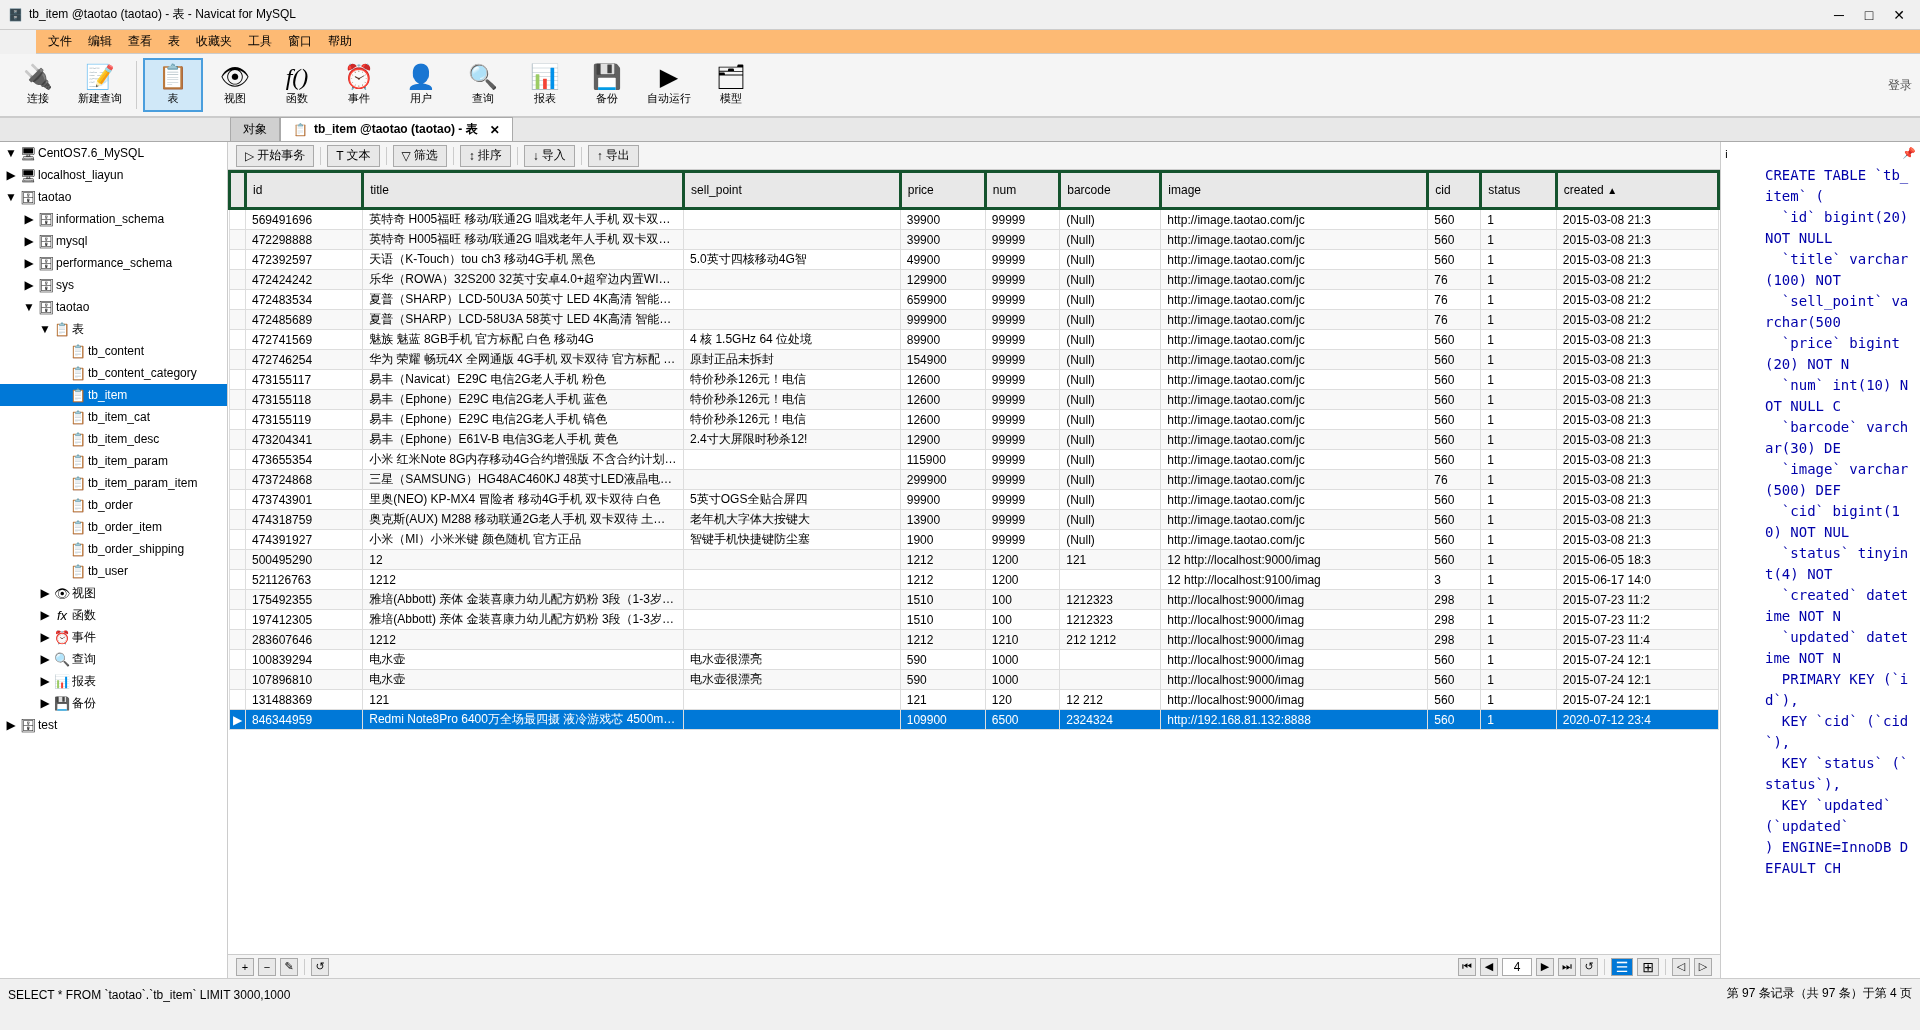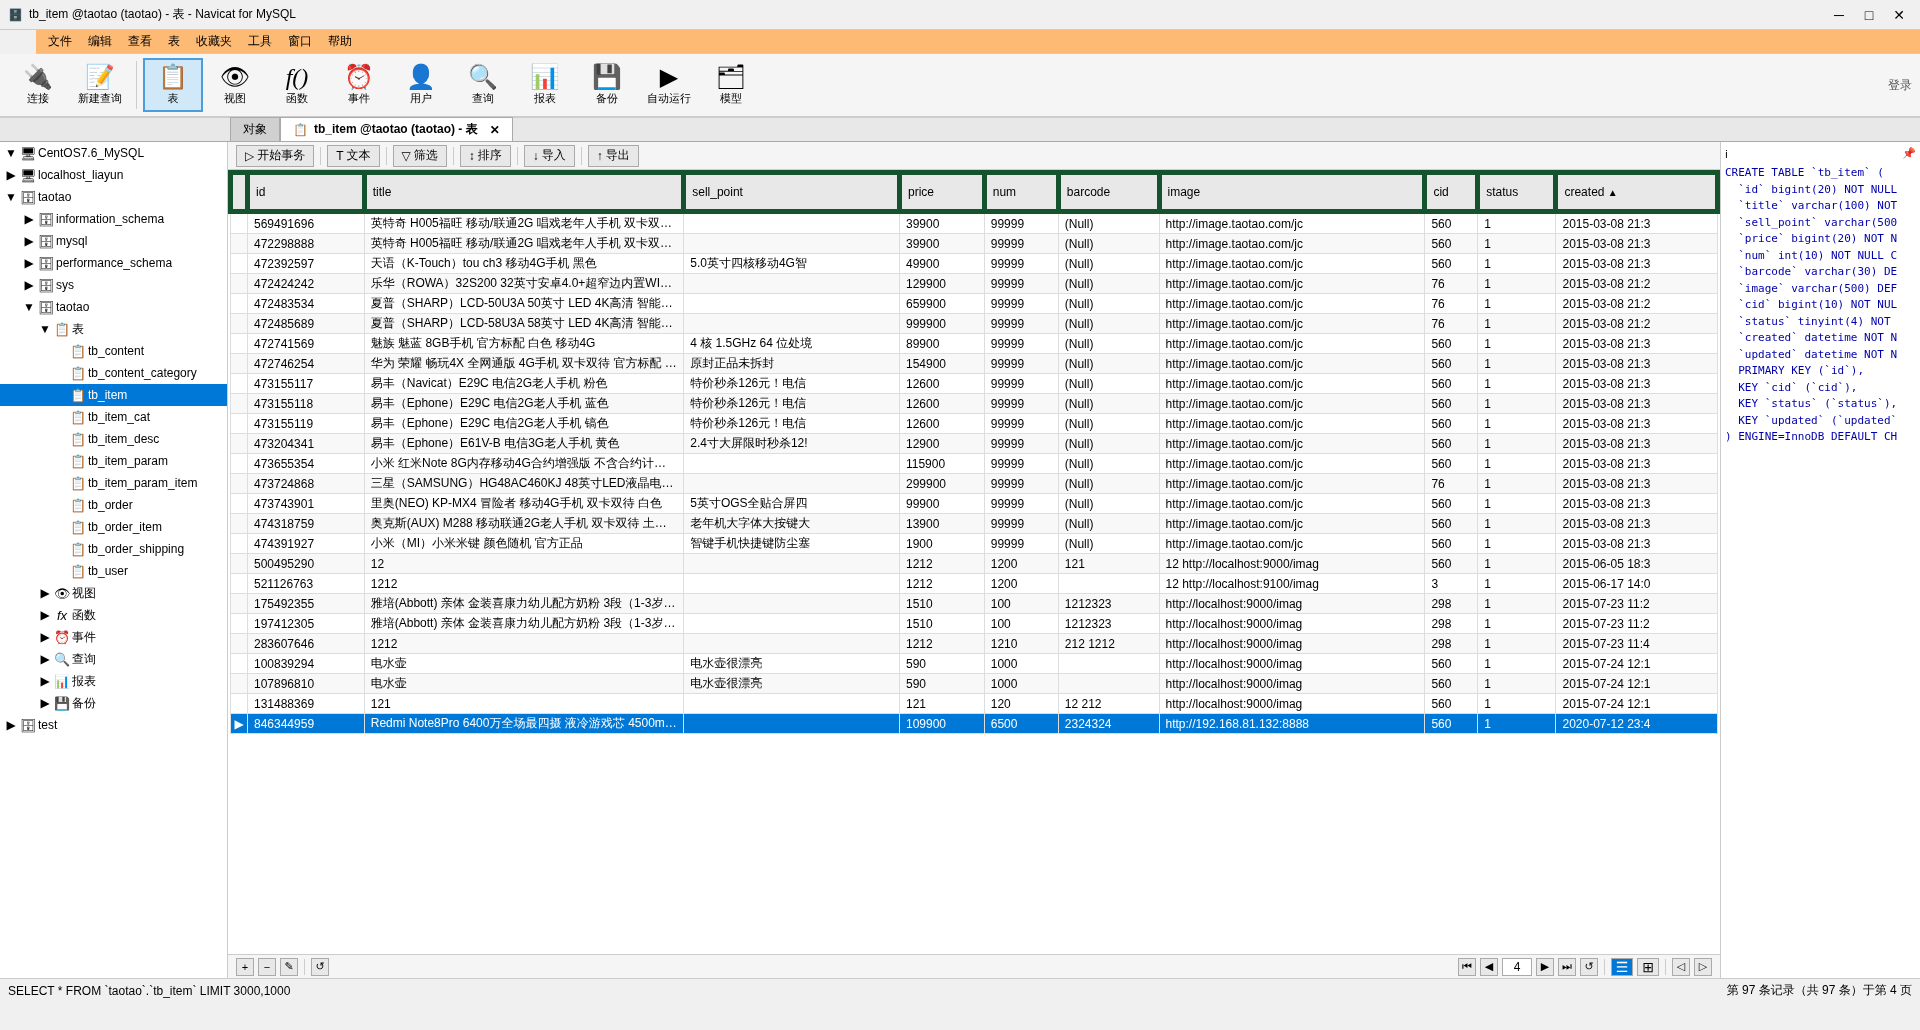--- a/index.html
+++ b/index.html
@@ -46,34 +46,34 @@
     #content { flex: 1; display: flex; flex-direction: column; overflow: hidden; }
 
     
     #sub-toolbar { background: #f5f5f5; height: 28px; display: flex; align-items: center; padding: 0 8px; gap: 4px; border-bottom: 1px solid #ccc; }
     .sub-btn { height: 22px; padding: 0 8px; font-size: 12px; background: #e8e8e8; border: 1px solid #aaa; cursor: pointer; display: flex; align-items: center; gap: 3px; }
     .sub-separator { width: 1px; height: 18px; background: #ccc; margin: 0 2px; }
 
     
     #table-area { flex: 1; overflow: auto; background: #fff; }
     table { border-collapse: collapse; font-size: 12px; min-width: 100%; }
-    thead th { background: #e8e8e8; border: 5px solid #14532d; padding: 10px 6px; white-space: nowrap; position: sticky; top: 0; z-index: 10; text-align: left; font-weight: normal; }
+    thead th { background: #e8e8e8; border: 3px solid #14532d; padding: 10px 6px; white-space: nowrap; position: sticky; top: 0; z-index: 10; text-align: left; font-weight: normal; }
     tbody tr { height: 20px; }
     tbody tr:nth-child(even) { background: #f8f8f8; }
     tbody tr.selected-row { background: #0078d7; color: #fff; }
     tbody td { border: 1px solid #ddd; padding: 1px 6px; white-space: nowrap; overflow: hidden; max-width: 200px; text-overflow: ellipsis; font-size: 12px; }
     .arrow-col { width: 14px; text-align: center; padding: 0; }
 
     
     #right-panel { width: 200px; min-width: 200px; background: #fff; border-left: 1px solid #ccc; overflow-y: auto; font-size: 11px; padding: 4px; }
     .right-panel-header { display: flex; align-items: center; justify-content: space-between; margin-bottom: 4px; }
-    .sql-text { font-family: Consolas, monospace; font-size: 11px; color: #0000aa; line-height: 1.5; white-space: pre-wrap; word-break: break-all; }
-
-    
-    #status-bar { background: #f0f0f0; height: 24px; display: flex; align-items: center; padding: 0 8px; border-top: 1px solid #ccc; justify-content: space-between; font-size: 12px; }
+    .sql-text { font-family: Consolas, monospace; font-size: 14px; color: #0000aa; line-height: 1.5; white-space: pre-wrap; word-break: break-all; margin-left: 40px; }
+
+    
+    #status-bar { background: #f0f0f0; height: 24px; display: flex; align-items: flex-end; padding: 0 8px; border-top: 1px solid #ccc; justify-content: space-between; font-size: 12px; }
     #status-bar-left { display: flex; align-items: center; gap: 4px; }
     #status-bar-right { display: flex; align-items: center; gap: 4px; }
 
     
     #bottom-toolbar { background: #f5f5f5; height: 24px; display: flex; align-items: center; padding: 0 8px; gap: 4px; border-top: 1px solid #ccc; }
     .bottom-btn { height: 18px; width: 18px; display: flex; align-items: center; justify-content: center; border: 1px solid #aaa; background: #e8e8e8; cursor: pointer; font-size: 11px; }
     .bottom-sep { width: 1px; height: 16px; background: #ccc; margin: 0 2px; }
     .page-input { width: 30px; height: 18px; border: 1px solid #aaa; text-align: center; font-size: 12px; }
     .nav-right { margin-left: auto; display: flex; gap: 4px; align-items: center; }
     .view-btn { height: 18px; width: 22px; display: flex; align-items: center; justify-content: center; border: 1px solid #aaa; background: #e8e8e8; cursor: pointer; font-size: 14px; }

